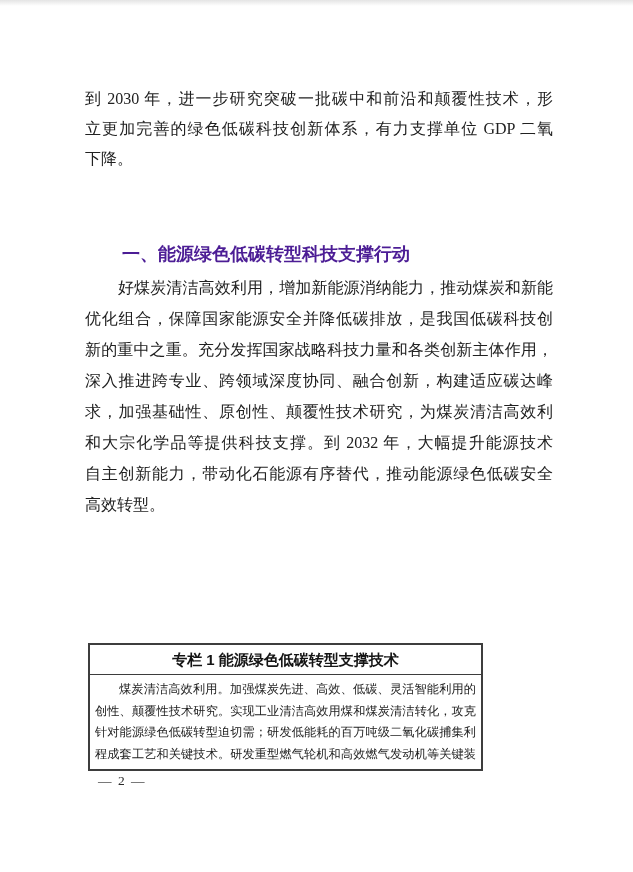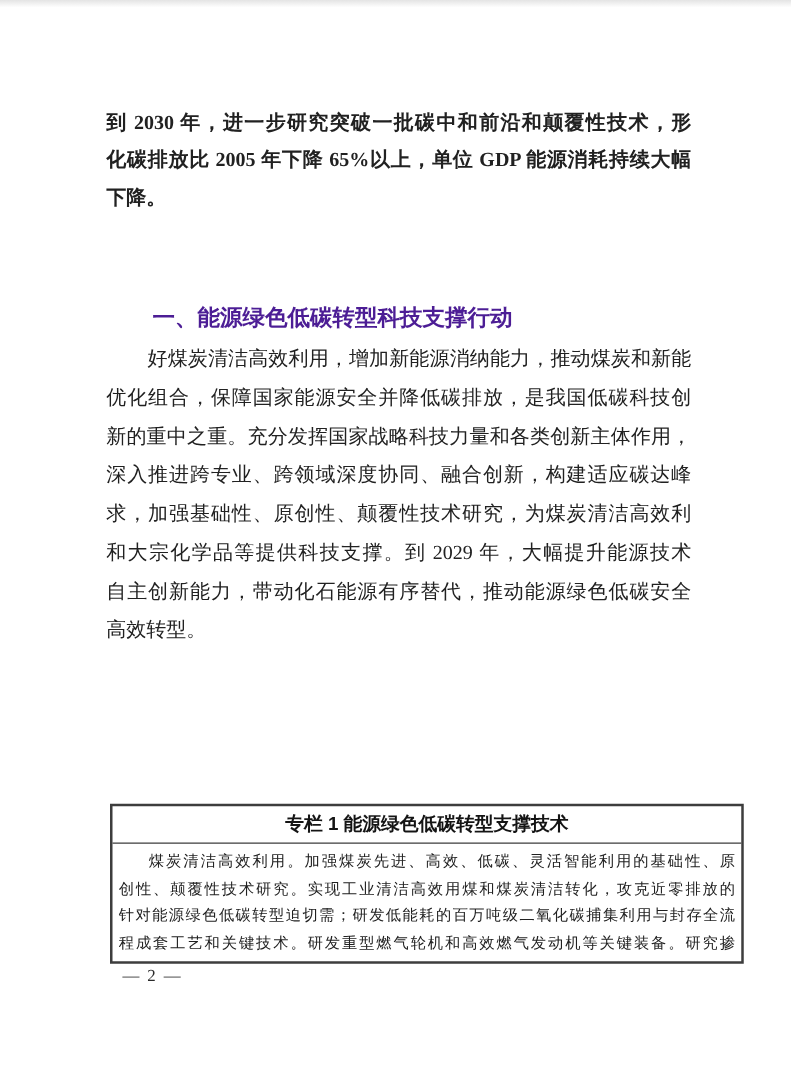--- a/index.html
+++ b/index.html
@@ -29,21 +29,21 @@
   }
   .jline {
     text-align: justify;
     text-align-last: justify;
     text-justify: inter-ideograph;
   }
   .lline {
     text-align: center;
     text-align-last: left;
   }
-  .intro { top: 84px; font-weight: bold; }
+  .intro { top: 84px; }
   .intro .line {
     font-size: 16px;
     line-height: 30px;
     height: 30px;
   }
   .section-heading {
     position: absolute;
     top: 242px;
     left: 85px;
     width: 468px;
@@ -59,21 +59,21 @@
   .para2 .line {
     font-size: 16px;
     line-height: 31px;
     height: 31px;
   }
   .para2 .line:first-child { text-indent: 33px; }
   .colbox {
     position: absolute;
     top: 643px;
     left: 88px;
-    width: 507px;
+    width: 395px;
     box-sizing: border-box;
     border: 2px solid #3d3d3d;
     background: #ffffff;
   }
   .colbox-title {
     font-family: "Liberation Sans", "DejaVu Sans", sans-serif;
     font-weight: bold;
     font-size: 15px;
     line-height: 29px;
     height: 29px;
@@ -99,33 +99,33 @@
   }
 </style>
 </head>
 <body>
 
 <div class="page">
   <div class="scan-edge"></div>
 
   <div class="textblock intro">
     <div class="line jline">到 2030 年，进一步研究突破一批碳中和前沿和颠覆性技术，形</div>
-    <div class="line jline">化碳排放比 2005 年下降 65%以上，单位 GDP 能源消耗持续大幅</div>
+    <div class="line jline">立更加完善的绿色低碳科技创新体系，有力支撑单位 GDP 二氧</div>
     <div class="line lline">下降。</div>
   </div>
 
   <div class="section-heading">一、能源绿色低碳转型科技支撑行动</div>
 
   <div class="textblock para2">
     <div class="line jline">好煤炭清洁高效利用，增加新能源消纳能力，推动煤炭和新能源</div>
     <div class="line jline">优化组合，保障国家能源安全并降低碳排放，是我国低碳科技创</div>
     <div class="line jline">新的重中之重。充分发挥国家战略科技力量和各类创新主体作用，</div>
     <div class="line jline">深入推进跨专业、跨领域深度协同、融合创新，构建适应碳达峰</div>
     <div class="line jline">求，加强基础性、原创性、颠覆性技术研究，为煤炭清洁高效利</div>
-    <div class="line jline">和大宗化学品等提供科技支撑。到 2029 年，大幅提升能源技术</div>
+    <div class="line jline">和大宗化学品等提供科技支撑。到 2032 年，大幅提升能源技术</div>
     <div class="line jline">自主创新能力，带动化石能源有序替代，推动能源绿色低碳安全</div>
     <div class="line lline">高效转型。</div>
   </div>
 
   <div class="colbox">
     <div class="colbox-title">专栏 1 能源绿色低碳转型支撑技术</div>
     <div class="colbox-body">
       <div class="line jline">煤炭清洁高效利用。加强煤炭先进、高效、低碳、灵活智能利用的基础性、原</div>
       <div class="line jline">创性、颠覆性技术研究。实现工业清洁高效用煤和煤炭清洁转化，攻克近零排放的</div>
       <div class="line jline">针对能源绿色低碳转型迫切需；研发低能耗的百万吨级二氧化碳捕集利用与封存全流</div>

